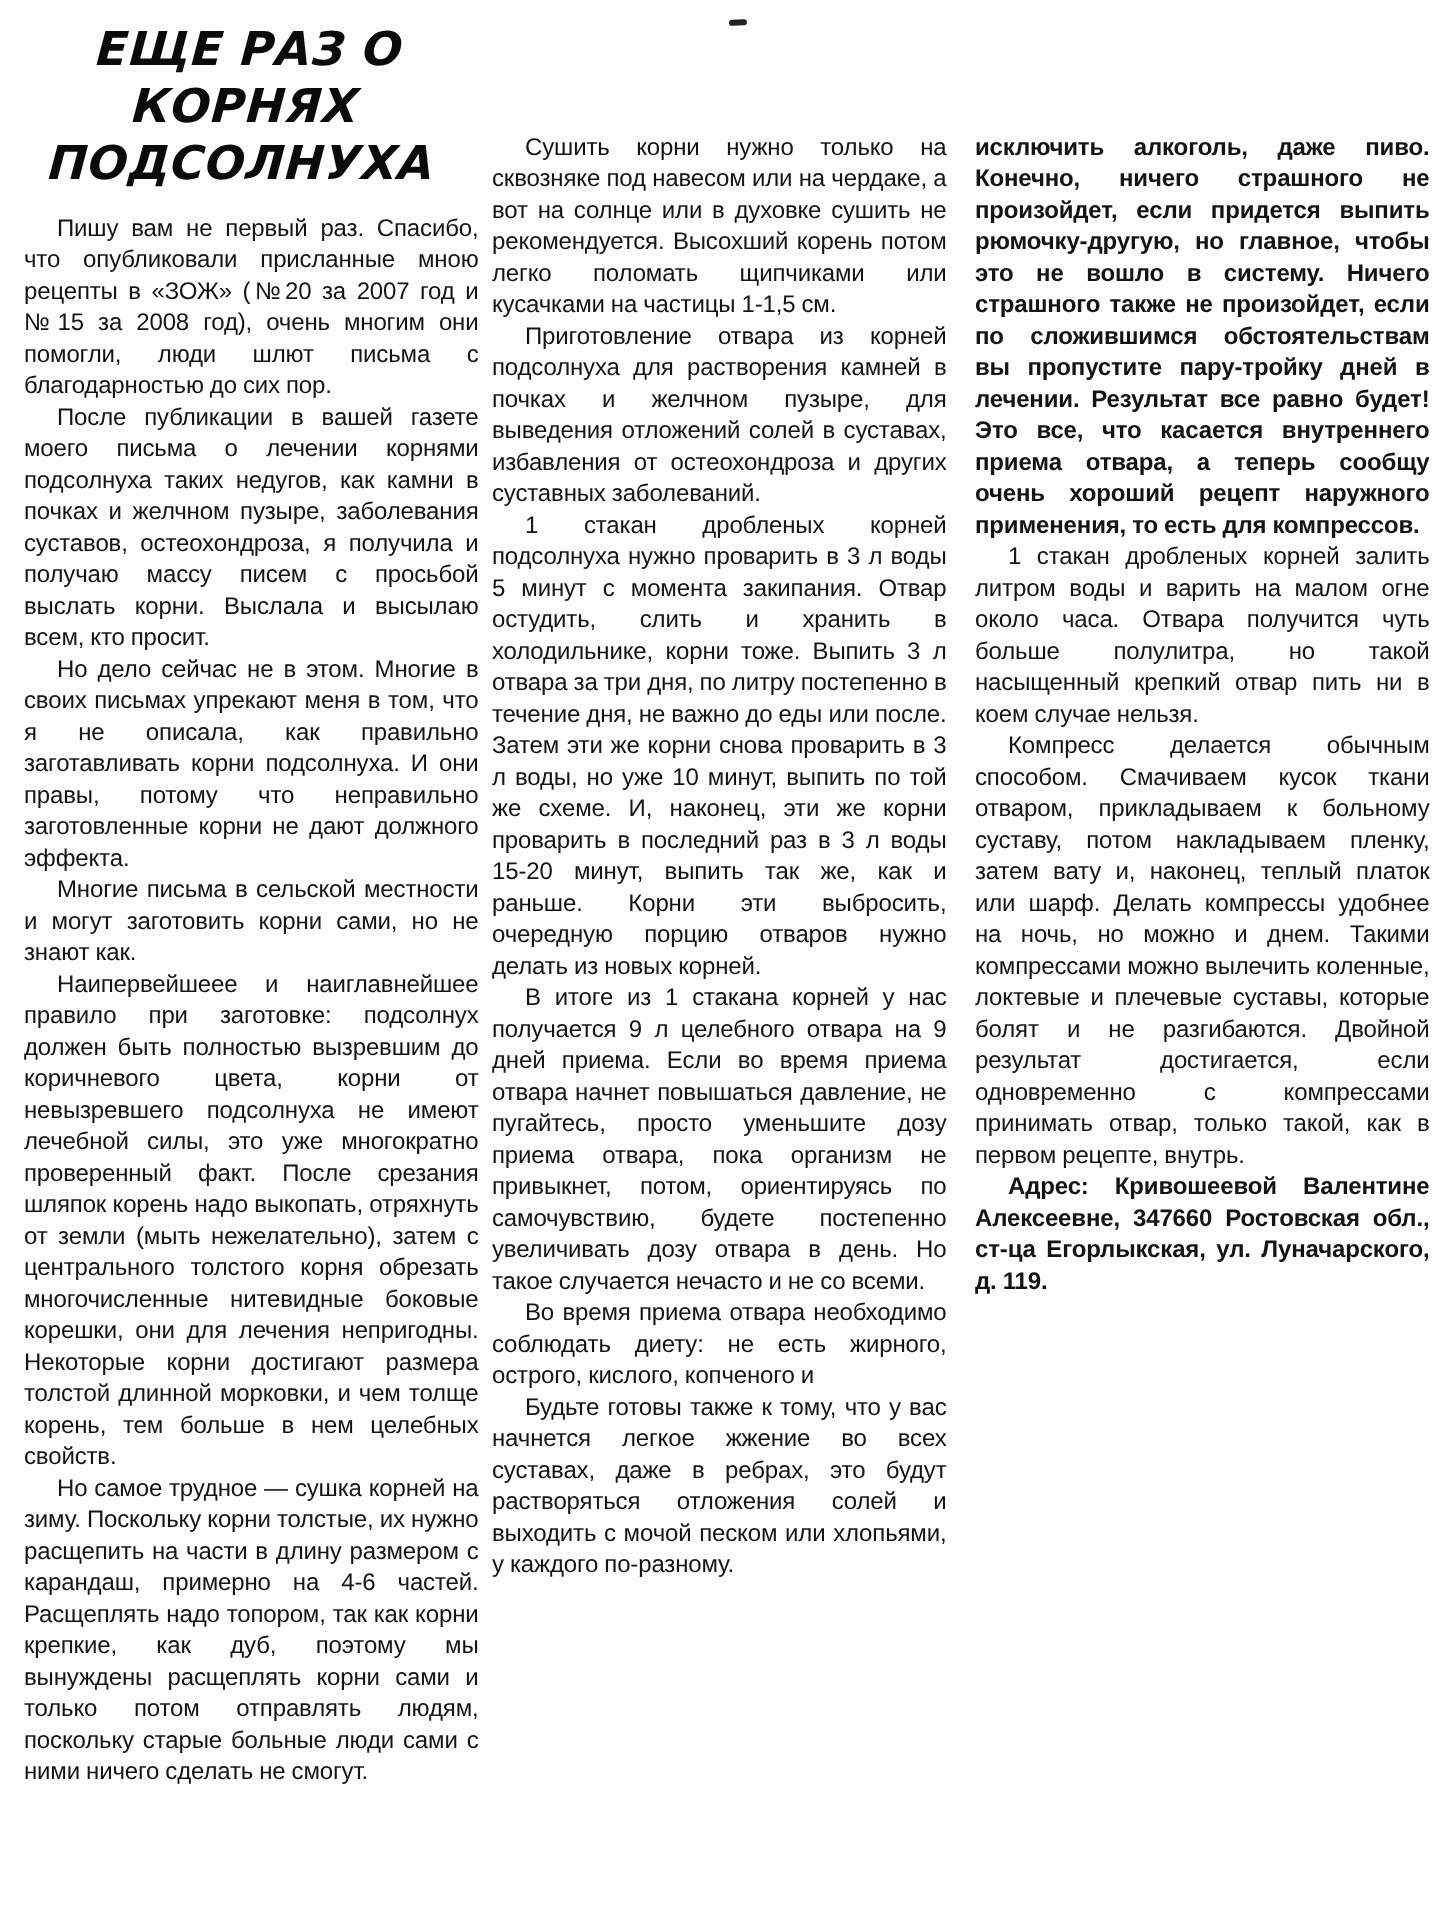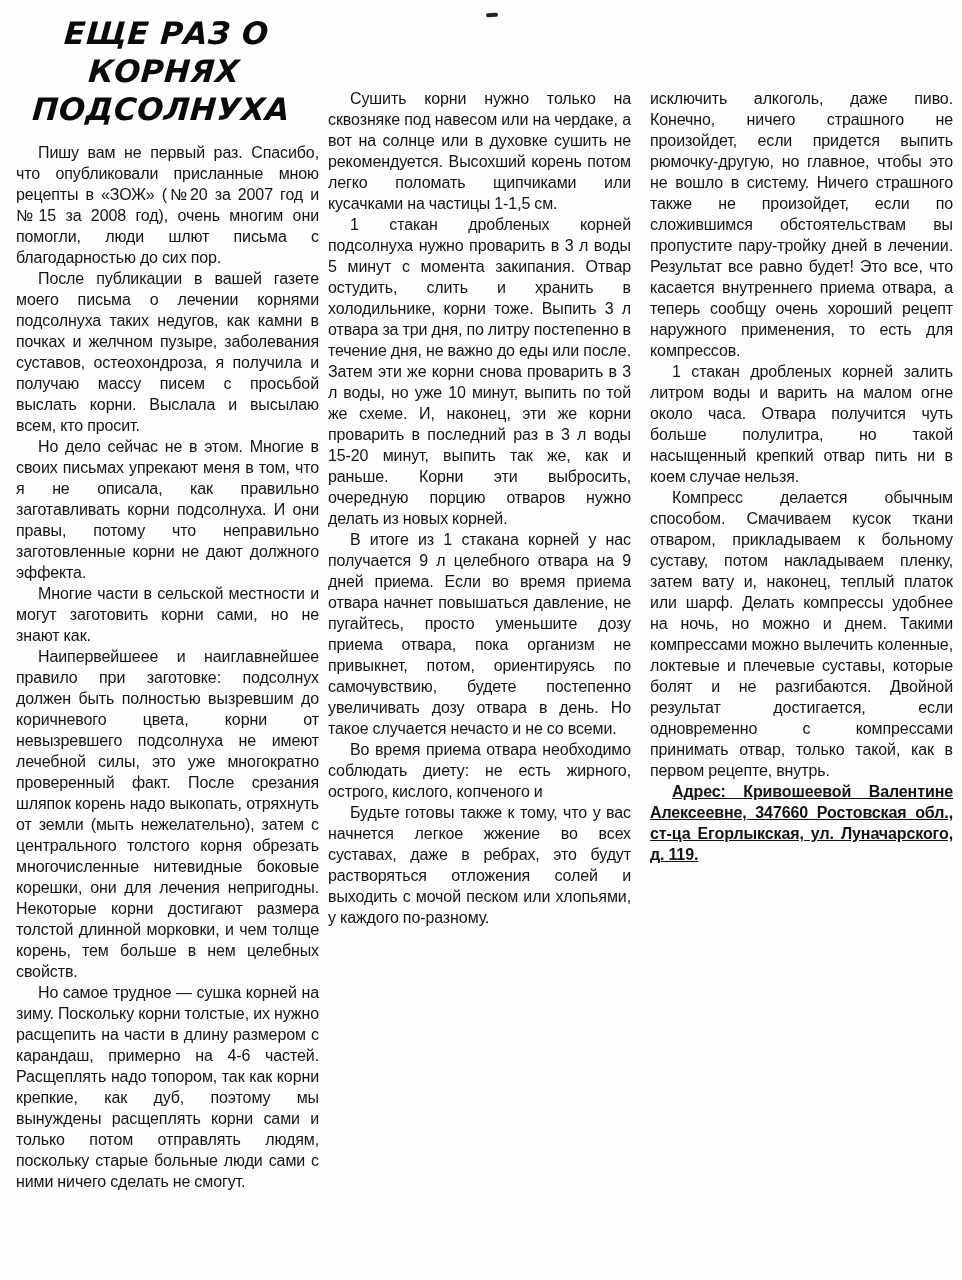--- a/index.html
+++ b/index.html
@@ -38,22 +38,22 @@
   .col-3 { left: 650px; }
   .col p {
     margin: 0;
     font-size: 16px;
     line-height: 21px;
     text-align: justify;
     text-indent: 22px;
     word-spacing: -0.3px;
     letter-spacing: -0.1px;
   }
-  .col p.no-indent { text-indent: 0; }
-  .col p.address { font-weight: bold; text-decoration: underline; }
+  .col p.no-indent { text-indent: 0; font-weight: bold; }
+  .col p.address { font-weight: bold; }
   .artifact-dash {
     position: absolute;
     left: 486px;
     top: 13px;
     width: 12px;
     height: 4px;
     background: #222;
     border-radius: 2px;
     transform: rotate(-3deg);
   }
@@ -63,27 +63,28 @@
 
 <div class="page">
 
   <span class="artifact-dash"></span>
 
   <div class="col col-1">
     <h1 class="headline">ЕЩЕ РАЗ О КОРНЯХ ПОДСОЛНУХА</h1>
     <p>Пишу вам не первый раз. Спасибо, что опубликовали присланные мною рецепты в «ЗОЖ» (№20 за 2007 год и №15 за 2008 год), очень многим они помогли, люди шлют письма с благодарностью до сих пор.</p>
     <p>После публикации в вашей газете моего письма о лечении корнями подсолнуха таких недугов, как камни в почках и желчном пузыре, заболевания суставов, остеохондроза, я получила и получаю массу писем с просьбой выслать корни. Выслала и высылаю всем, кто просит.</p>
     <p>Но дело сейчас не в этом. Многие в своих письмах упрекают меня в том, что я не описала, как правильно заготавливать корни подсолнуха. И они правы, потому что неправильно заготовленные корни не дают должного эффекта.</p>
-    <p>Многие части в сельской местности и могут заготовить корни сами, но не знают как.</p>
+    <p>Многие письма в сельской местности и могут заготовить корни сами, но не знают как.</p>
     <p>Наипервейшеее и наиглавнейшее правило при заготовке: подсолнух должен быть полностью вызревшим до коричневого цвета, корни от невызревшего подсолнуха не имеют лечебной силы, это уже многократно проверенный факт. После срезания шляпок корень надо выкопать, отряхнуть от земли (мыть нежелательно), затем с центрального толстого корня обрезать многочисленные нитевидные боковые корешки, они для лечения непригодны. Некоторые корни достигают размера толстой длинной морковки, и чем толще корень, тем больше в нем целебных свойств.</p>
     <p>Но самое трудное — сушка корней на зиму. Поскольку корни толстые, их нужно расщепить на части в длину размером с карандаш, примерно на 4-6 частей. Расщеплять надо топором, так как корни крепкие, как дуб, поэтому мы вынуждены расщеплять корни сами и только потом отправлять людям, поскольку старые больные люди сами с ними ничего сделать не смогут.</p>
   </div>
 
   <div class="col col-2">
     <p>Сушить корни нужно только на сквозняке под навесом или на чердаке, а вот на солнце или в духовке сушить не рекомендуется. Высохший корень потом легко поломать щипчиками или кусачками на частицы 1-1,5 см.</p>
+    <p>Приготовление отвара из корней подсолнуха для растворения камней в почках и желчном пузыре, для выведения отложений солей в суставах, избавления от остеохондроза и других суставных заболеваний.</p>
     <p>1 стакан дробленых корней подсолнуха нужно проварить в 3 л воды 5 минут с момента закипания. Отвар остудить, слить и хранить в холодильнике, корни тоже. Выпить 3 л отвара за три дня, по литру постепенно в течение дня, не важно до еды или после. Затем эти же корни снова проварить в 3 л воды, но уже 10 минут, выпить по той же схеме. И, наконец, эти же корни проварить в последний раз в 3 л воды 15-20 минут, выпить так же, как и раньше. Корни эти выбросить, очередную порцию отваров нужно делать из новых корней.</p>
     <p>В итоге из 1 стакана корней у нас получается 9 л целебного отвара на 9 дней приема. Если во время приема отвара начнет повышаться давление, не пугайтесь, просто уменьшите дозу приема отвара, пока организм не привыкнет, потом, ориентируясь по самочувствию, будете постепенно увеличивать дозу отвара в день. Но такое случается нечасто и не со всеми.</p>
     <p>Во время приема отвара необходимо соблюдать диету: не есть жирного, острого, кислого, копченого и</p>
     <p>Будьте готовы также к тому, что у вас начнется легкое жжение во всех суставах, даже в ребрах, это будут растворяться отложения солей и выходить с мочой песком или хлопьями, у каждого по-разному.</p>
   </div>
 
   <div class="col col-3">
     <p class="no-indent">исключить алкоголь, даже пиво. Конечно, ничего страшного не произойдет, если придется выпить рюмочку-другую, но главное, чтобы это не вошло в систему. Ничего страшного также не произойдет, если по сложившимся обстоятельствам вы пропустите пару-тройку дней в лечении. Результат все равно будет! Это все, что касается внутреннего приема отвара, а теперь сообщу очень хороший рецепт наружного применения, то есть для компрессов.</p>
     <p>1 стакан дробленых корней залить литром воды и варить на малом огне около часа. Отвара получится чуть больше полулитра, но такой насыщенный крепкий отвар пить ни в коем случае нельзя.</p>
     <p>Компресс делается обычным способом. Смачиваем кусок ткани отваром, прикладываем к больному суставу, потом накладываем пленку, затем вату и, наконец, теплый платок или шарф. Делать компрессы удобнее на ночь, но можно и днем. Такими компрессами можно вылечить коленные, локтевые и плечевые суставы, которые болят и не разгибаются. Двойной результат достигается, если одновременно с компрессами принимать отвар, только такой, как в первом рецепте, внутрь.</p>

